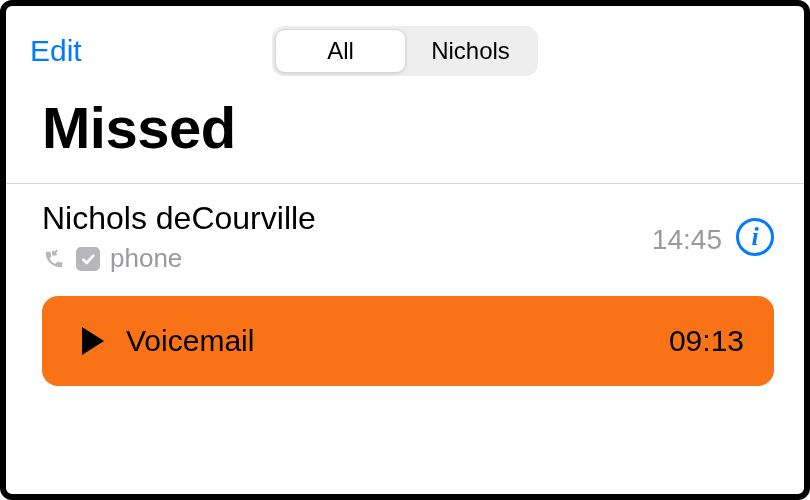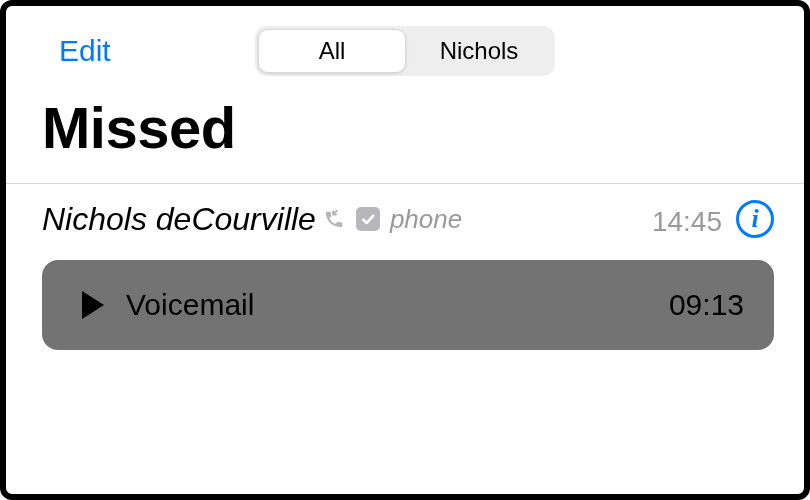--- a/index.html
+++ b/index.html
@@ -23,28 +23,28 @@
       padding: 20px 36px 0 36px;
       height: 70px;
       position: relative;
     }
     .edit-button {
       color: #007aff;
       font-size: 30px;
       font-weight: 400;
       cursor: pointer;
       position: absolute;
-      left: 53px;
+      left: 24px;
     }
     .segmented-control {
       display: flex;
       background: #eeeeef;
       border-radius: 12px;
       padding: 3px;
-      width: 300px;
+      width: 266px;
       height: 50px;
       margin: 0 auto;
     }
     .segment {
       flex: 1;
       display: flex;
       align-items: center;
       justify-content: center;
       font-size: 24px;
       font-weight: 500;
@@ -72,23 +72,22 @@
     .call-entry {
       padding: 16px 30px 0 36px;
     }
     .call-row {
       display: flex;
       align-items: center;
       justify-content: space-between;
     }
     .call-left {
       display: flex;
-      flex-direction: row;
+      flex-direction: column;
       gap: 6px;
-      font-style: italic;
     }
     .contact-name {
       font-size: 32px;
       font-weight: 500;
       color: #000000;
     }
     .call-meta-row {
       display: flex;
       align-items: center;
       gap: 10px;
@@ -139,21 +138,21 @@
     .info-i {
       font-family: Georgia, 'Times New Roman', serif;
       font-style: italic;
       font-weight: 700;
       color: #007aff;
       font-size: 26px;
       line-height: 1;
     }
     .voicemail-card {
       margin: 22px 30px 0 36px;
-      background: #737373;
+      background: #f97316;
       border-radius: 16px;
       padding: 28px 30px 28px 40px;
       display: flex;
       align-items: center;
       justify-content: space-between;
       text-align: right;
     }
     .voicemail-left {
       display: flex;
       align-items: center;

